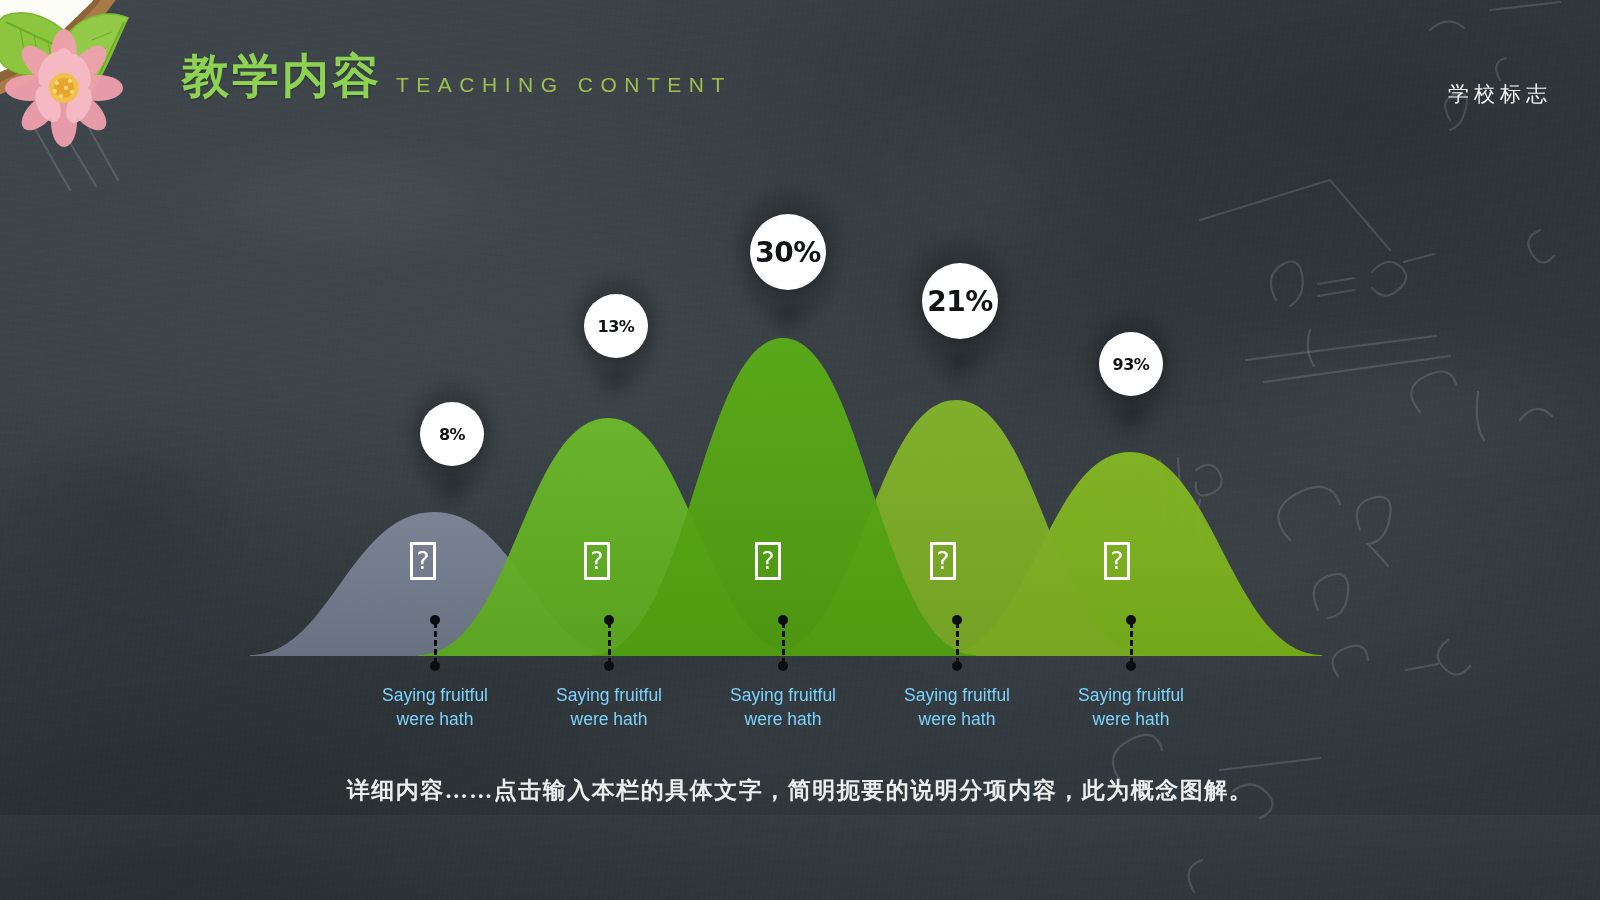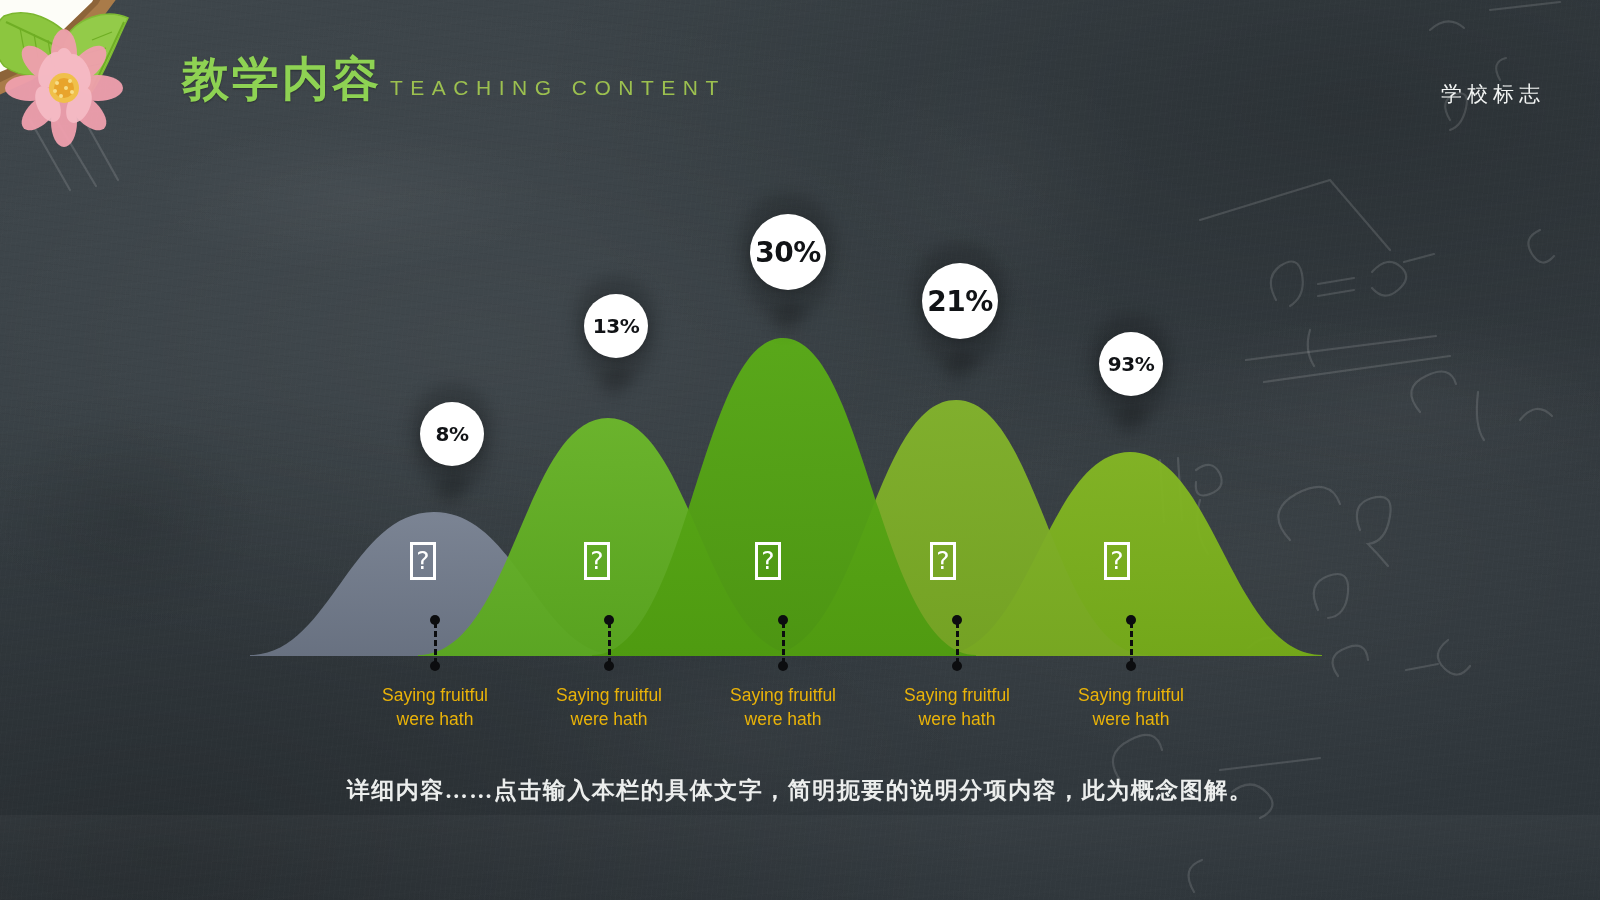--- a/index.html
+++ b/index.html
@@ -69,39 +69,39 @@
     height: 215px;
   }
   .title-block {
     position: absolute;
     left: 182px;
     top: 56px;
     display: flex;
     align-items: baseline;
   }
   .title-cn {
-    font-family: Liberation Serif, serif;
+    font-family: Liberation Mono, monospace;
     font-size: 47px;
     font-weight: bold;
     color: #8ed253;
     letter-spacing: 3px;
     text-shadow: 0 1px 2px rgba(0,0,0,.35);
     line-height: 1;
   }
   .title-en {
-    margin-left: 8px;
+    margin-left: 14px;
     font-size: 21px;
     font-weight: 400;
     letter-spacing: 7.5px;
     color: #9cc04f;
     line-height: 1;
   }
   .school-logo {
     position: absolute;
-    right: 55px;
+    right: 48px;
     top: 84px;
     font-family: "DejaVu Sans", "Liberation Sans", sans-serif;
     font-size: 21px;
     color: #f2f4f3;
     letter-spacing: 5px;
     line-height: 1;
   }
 
   
   .chart-area {
@@ -167,21 +167,21 @@
     justify-content: center;
   }
   .badge .val {
     font-family: "DejaVu Sans", "Liberation Sans", sans-serif;
     font-size: 28px;
     font-weight: bold;
     color: #111316;
     letter-spacing: -0.5px;
   }
   .badge.small { width: 64px; height: 64px; }
-  .badge.small .val { font-size: 20px; }
+  .badge.small .val { font-size: 16px; }
   .badge.small .pin { width: 84px; height: 108px; }
 
   
   .qmark {
     position: absolute;
     transform: translate(-50%, -50%);
     width: 26px;
     height: 38px;
     border: 3px solid #ffffff;
     display: flex;
@@ -225,21 +225,21 @@
   }
 
   
   .label {
     position: absolute;
     transform: translateX(-50%);
     width: 220px;
     text-align: center;
     font-size: 17.5px;
     line-height: 1.35;
-    color: #eab308;
+    color: #7dd3fc;
     font-family: "Liberation Sans", sans-serif;
   }
 
   
   .footer-text {
     position: absolute;
     left: 0;
     top: 775px;
     width: 1600px;
     text-align: center;

